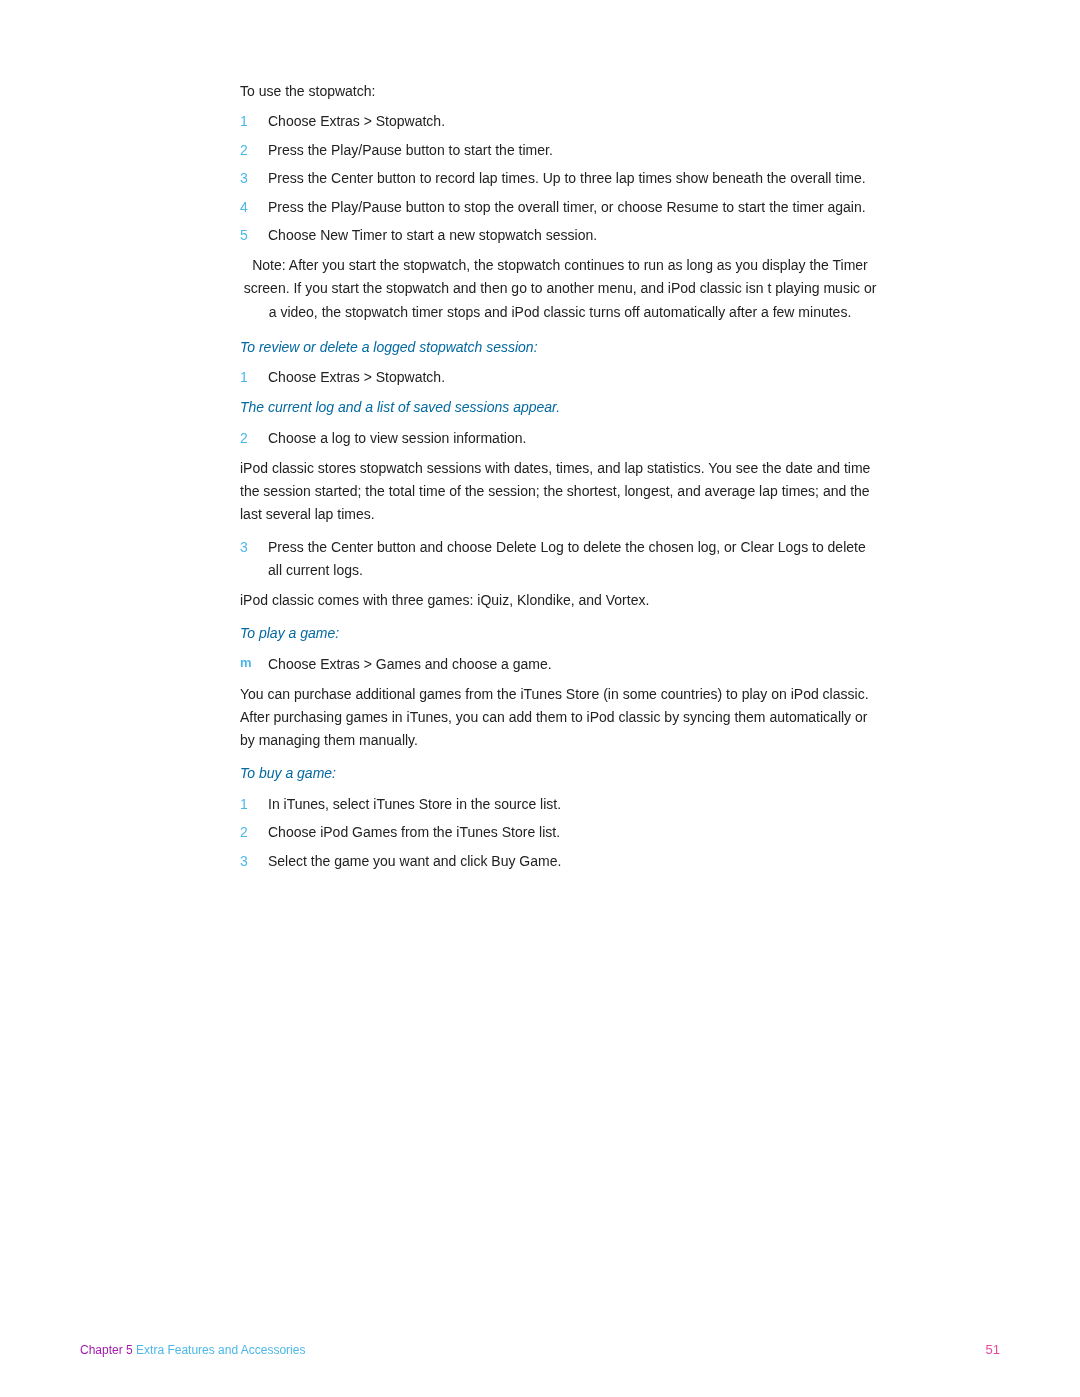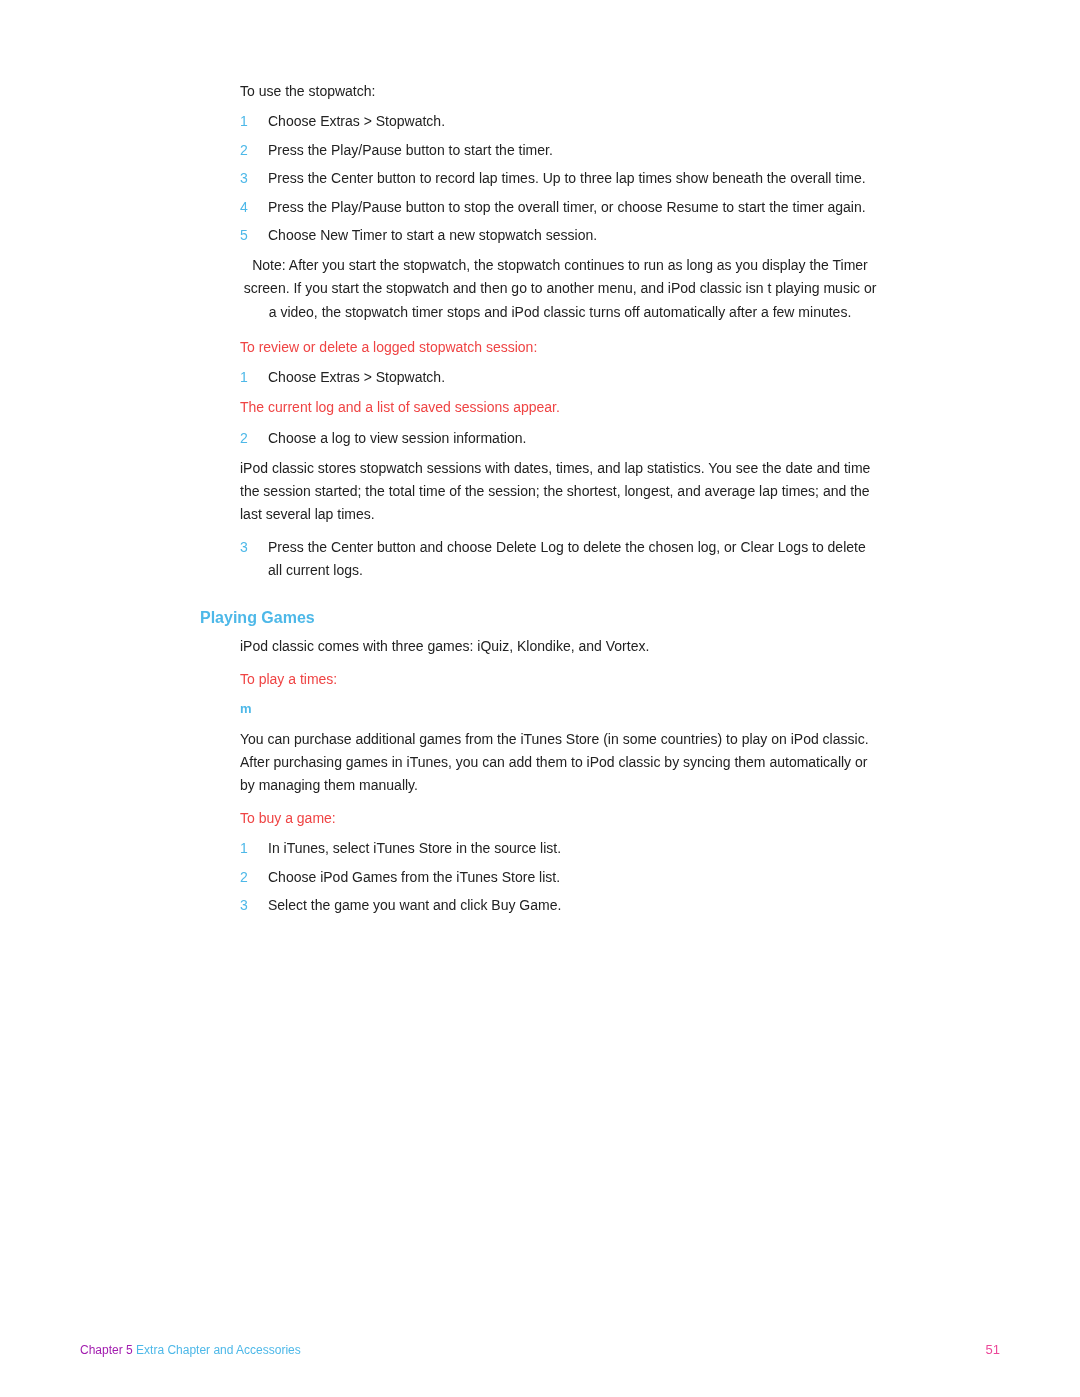--- a/index.html
+++ b/index.html
@@ -89,21 +89,22 @@
       line-height: 1.65;
       color: #222;
       text-align: center;
     }
 
     .section-intro {
       margin-left: 40px;
       margin-bottom: 8px;
       font-size: 14px;
       line-height: 1.6;
-      color: #ef4444;
+      color: #0369a1;
+      font-style: italic;
     }
 
     .section-heading {
       color: #4db8e8;
       font-size: 16px;
       font-weight: bold;
       margin-top: 28px;
       margin-bottom: 8px;
     }
 
@@ -198,29 +199,29 @@
 
     <p class="para">iPod classic stores stopwatch sessions with dates, times, and lap statistics. You see the date and time the session started; the total time of the session; the shortest, longest, and average lap times; and the last several lap times.</p>
 
     <ul class="numbered-list indent-list">
     <li>
           <span class="num">3</span>
           <span>Press the Center button and choose Delete Log to delete the chosen log, or Clear Logs to delete all current logs.</span>
         </li>
       </ul>
 
-    <h2 class="section-heading">Playing Games</h2>
 
     <p class="para">iPod classic comes with three games: iQuiz, Klondike, and Vortex.</p>
 
-    <p class="section-intro">To play a times:</p>
+    <p class="section-intro">To play a game:</p>
 
     <ul class="bullet-list indent-list">
     <li>
           <span class="bullet">m</span>
+          <span>Choose Extras &gt; Games and choose a game.</span>
         </li>
       </ul>
 
     <p class="para">You can purchase additional games from the iTunes Store (in some countries) to play on iPod classic. After purchasing games in iTunes, you can add them to iPod classic by syncing them automatically or by managing them manually.</p>
 
     <p class="section-intro">To buy a game:</p>
 
     <ul class="numbered-list indent-list">
     <li>
           <span class="num">1</span>
@@ -233,17 +234,17 @@
         <li>
           <span class="num">3</span>
           <span>Select the game you want and click Buy Game.</span>
         </li>
       </ul>
 
   </div>
 
   <div class="footer">
     <div>
-      <span class="chapter-label">Chapter 5  </span><span class="chapter-link">Extra Chapter and Accessories</span>
+      <span class="chapter-label">Chapter 5  </span><span class="chapter-link">Extra Features and Accessories</span>
     </div>
     <span class="page-num">51</span>
   </div>
 </div>
 
 </body></html>

